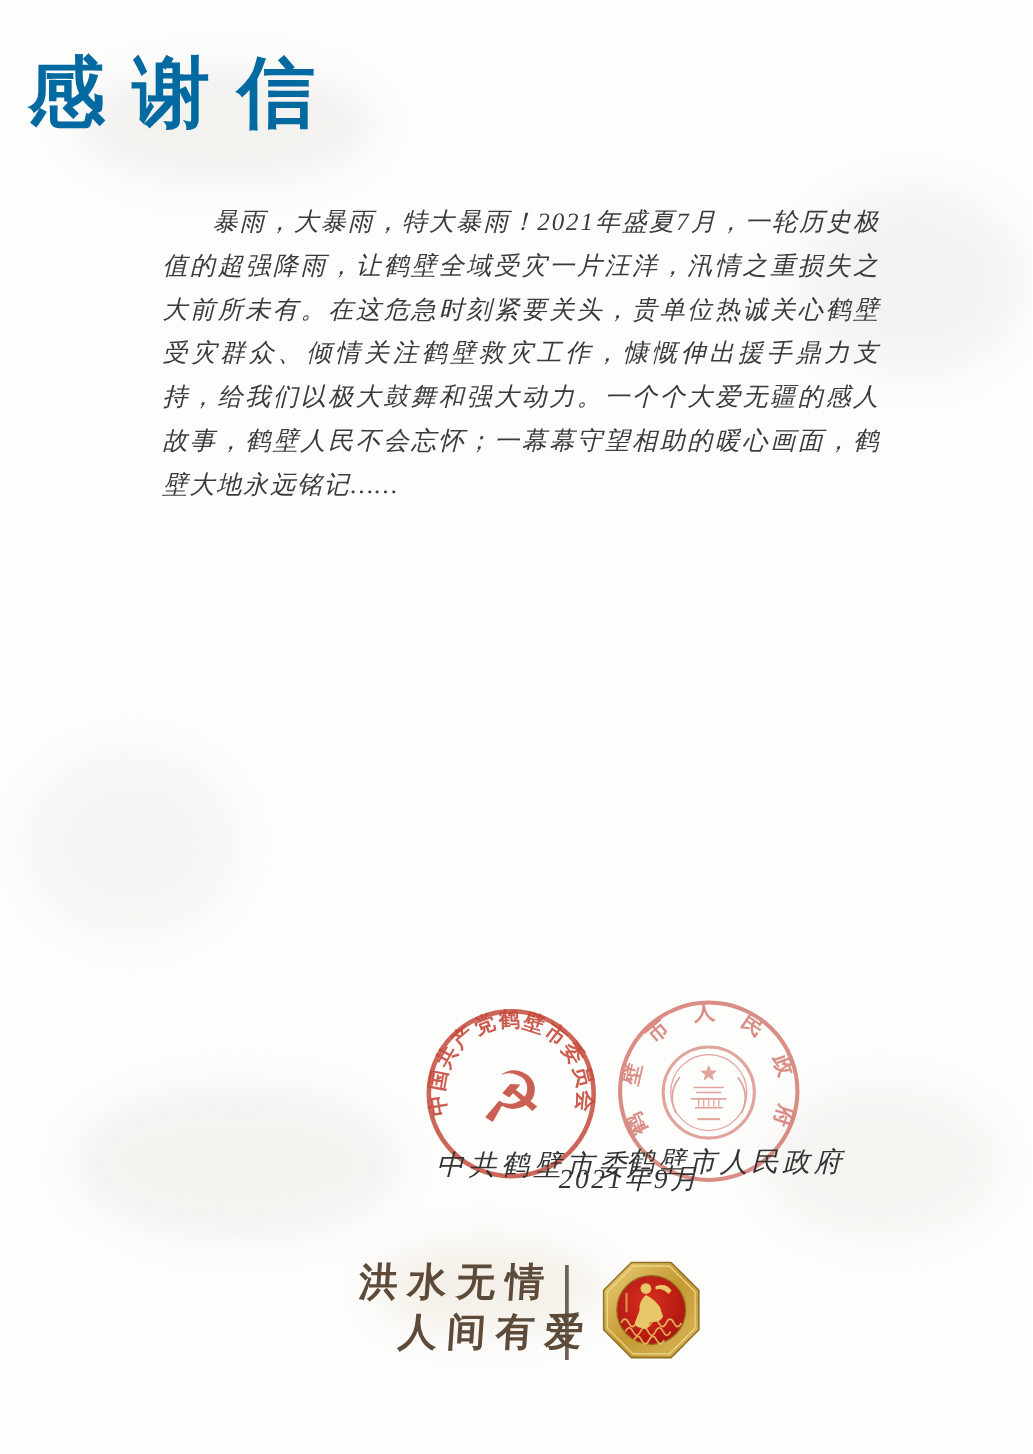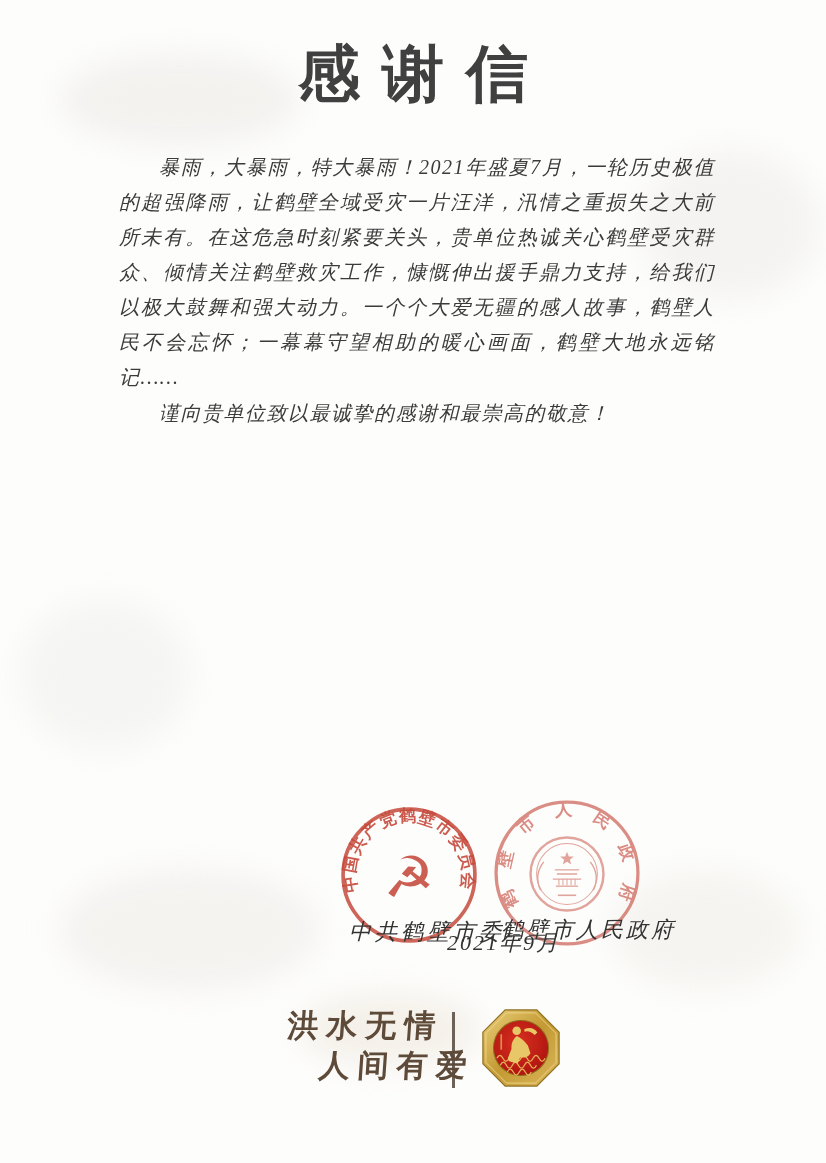--- a/index.html
+++ b/index.html
@@ -12,30 +12,30 @@
   .tex { position:absolute; border-radius:50%; filter:blur(16px); pointer-events:none; }
   .t1 { left:60px;  top:55px;  width:240px; height:90px;  background:rgba(226,223,217,.38); }
   .t2 { left:640px; top:150px; width:180px; height:150px; background:rgba(228,225,219,.32); }
   .t3 { left:20px;  top:600px; width:170px; height:150px; background:rgba(230,227,221,.30); }
   .t4 { left:60px;  top:870px; width:260px; height:120px; background:rgba(231,227,220,.38); }
   .t5 { left:610px; top:870px; width:190px; height:120px; background:rgba(229,226,218,.32); }
   .t6 { left:300px; top:995px; width:180px; height:70px;  background:rgba(236,229,216,.55); }
 
   .title {
     position:absolute; top:32px; left:0; width:100%;
-    margin:0; text-align:center;
-    font-size:62px; font-weight:900; color:#404040;
+    margin:0; text-align:left;
+    font-size:62px; font-weight:900; color:#0369a1;
     letter-spacing:22px; text-indent:22px;
   }
   .body {
     position:absolute; top:149px; left:118px; width:598px;
     font-size:20px; line-height:35px; letter-spacing:1.5px;
     color:#3b3b3b; text-align:justify; font-style:italic;
   }
-  .body p { margin:1px; text-indent:2em; }
+  .body p { margin:12px; text-indent:2em; }
 
   .seal { position:absolute; pointer-events:none; }
   .seal-left  { left:338px; top:804px; z-index:2; }
   .seal-right { left:491px; top:797px; z-index:1; opacity:.62; }
 
   .sig, .date {
     position:absolute; z-index:3; color:#333333;
     font-size:22px; font-style:italic; white-space:nowrap;
   }
   .sig1 { left:349px; top:917px; letter-spacing:4px; }
@@ -61,21 +61,20 @@
   <div class="tex t2"></div>
   <div class="tex t3"></div>
   <div class="tex t4"></div>
   <div class="tex t5"></div>
   <div class="tex t6"></div>
 
   <h1 class="title">感谢信</h1>
 
   <div class="body">
     <p>暴雨，大暴雨，特大暴雨！2021年盛夏7月，一轮历史极值的超强降雨，让鹤壁全域受灾一片汪洋，汛情之重损失之大前所未有。在这危急时刻紧要关头，贵单位热诚关心鹤壁受灾群众、倾情关注鹤壁救灾工作，慷慨伸出援手鼎力支持，给我们以极大鼓舞和强大动力。一个个大爱无疆的感人故事，鹤壁人民不会忘怀；一幕幕守望相助的暖心画面，鹤壁大地永远铭记……</p>
-    <p>谨向贵单位致以最诚挚的感谢和最崇高的敬意！</p>
   </div>
 
   <div class="seal seal-left">
     <svg width="142" height="142" viewBox="0 0 140 140" aria-hidden="true">
       <circle cx="70" cy="70" r="65" fill="none" stroke="#c64a3c" stroke-width="3.6" opacity="0.85"></circle>
       <path id="arc-left" d="M 20.2,88.1 A 53,53 0 1 1 119.8,88.1" fill="none"></path>
       <text font-size="16.5" fill="#c64a3c" font-weight="bold" opacity="0.9">
         <textPath href="#arc-left" startOffset="2" textLength="196" lengthAdjust="spacing">中国共产党鹤壁市委员会</textPath>
       </text>
       <text x="70" y="92" text-anchor="middle" font-size="56" fill="#c64a3c" opacity="0.88">☭</text>

